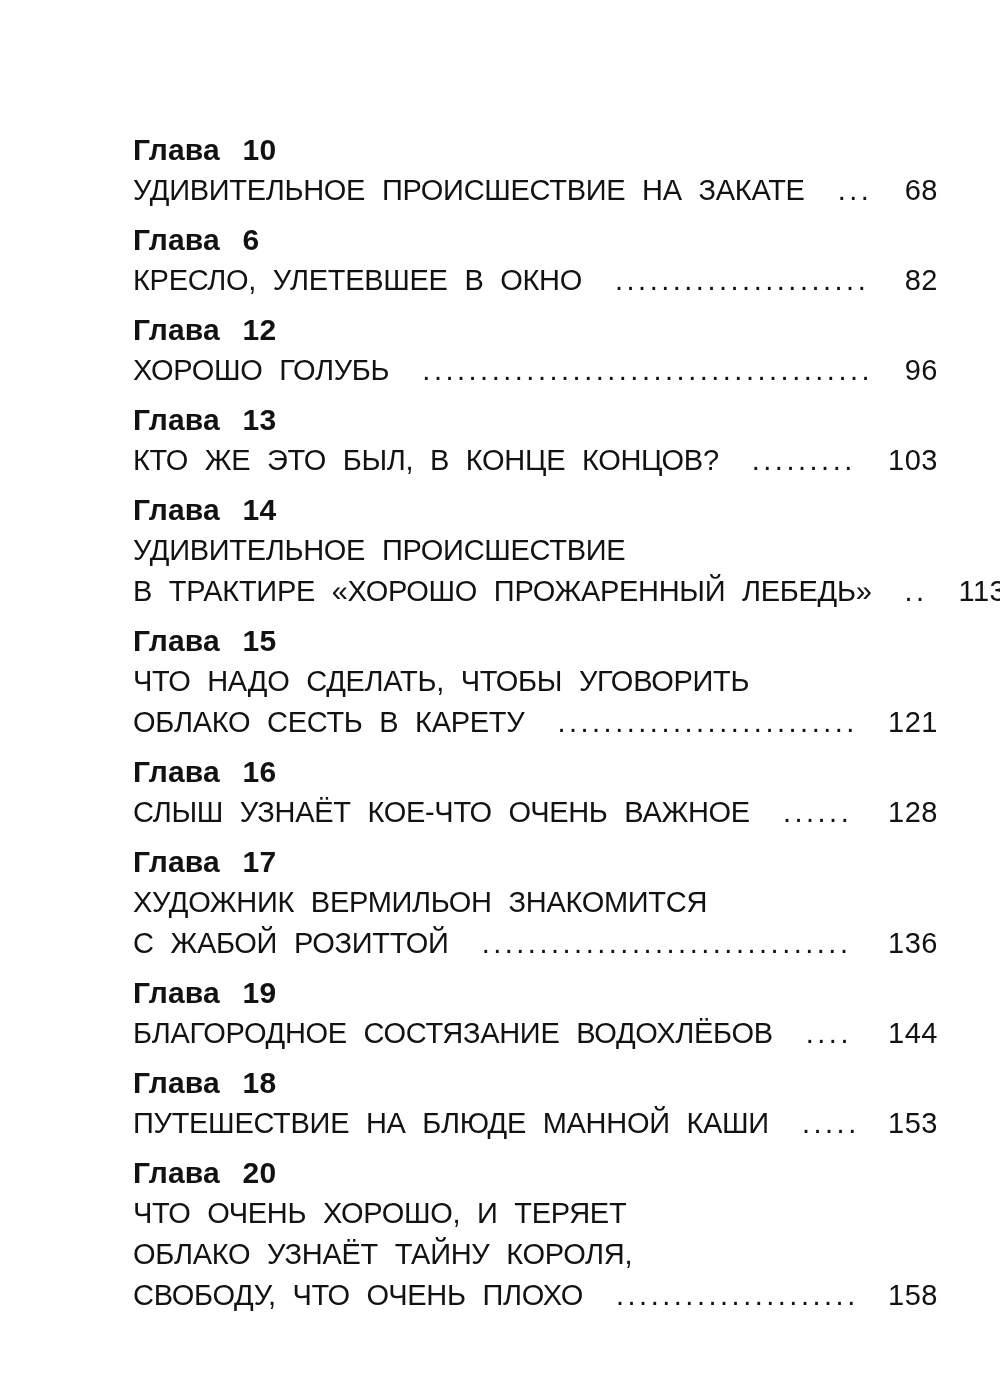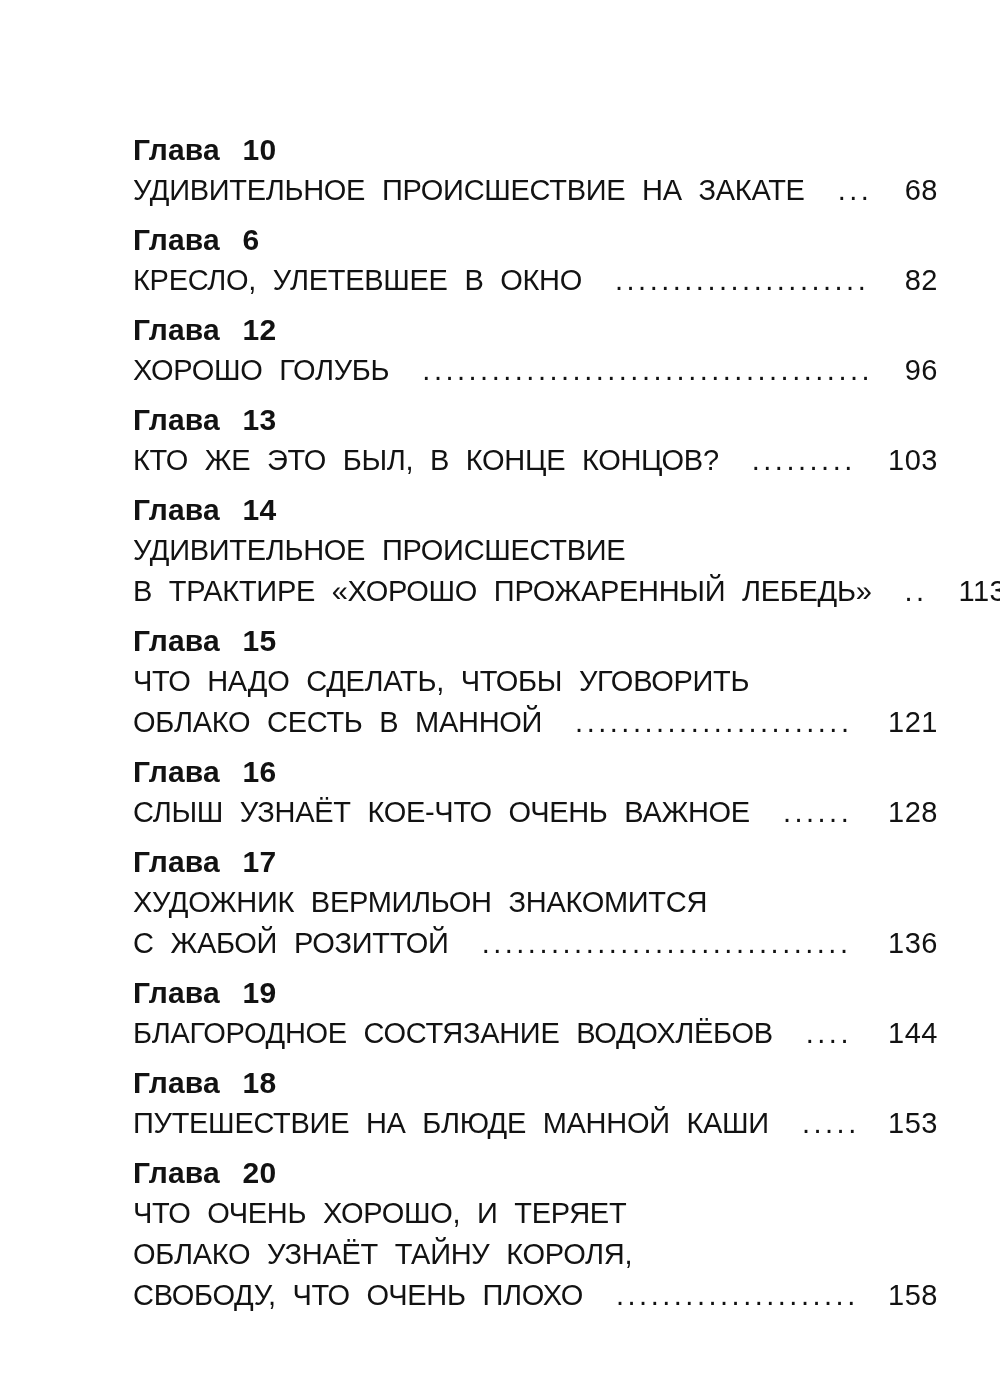--- a/index.html
+++ b/index.html
@@ -109,21 +109,21 @@
           <span class="leader"></span>
           <span class="pagenum">113</span>
         </div>
       </div>
       <div class="entry">
         <div class="chapter">Глава 15</div>
         <div class="title-line">
           <span class="title-text">ЧТО НАДО СДЕЛАТЬ, ЧТОБЫ УГОВОРИТЬ</span>
         </div>
         <div class="title-line">
-          <span class="title-text">ОБЛАКО СЕСТЬ В МАННОЙ</span>
+          <span class="title-text">ОБЛАКО СЕСТЬ В КАРЕТУ</span>
           <span class="leader"></span>
           <span class="pagenum">121</span>
         </div>
       </div>
       <div class="entry">
         <div class="chapter">Глава 16</div>
         <div class="title-line">
           <span class="title-text">СЛЫШ УЗНАЁТ КОЕ-ЧТО ОЧЕНЬ ВАЖНОЕ</span>
           <span class="leader"></span>
           <span class="pagenum">128</span>

